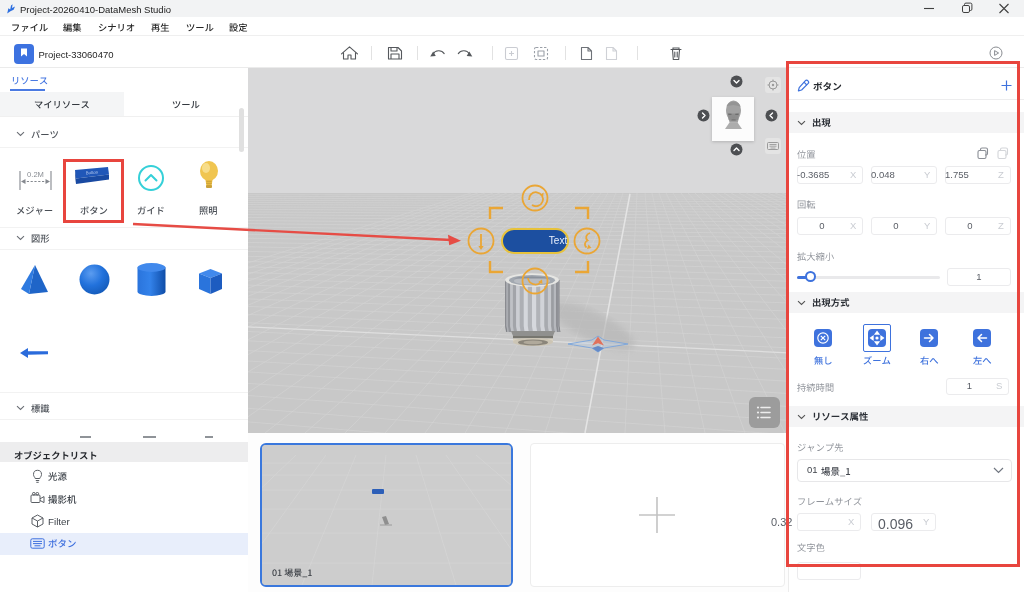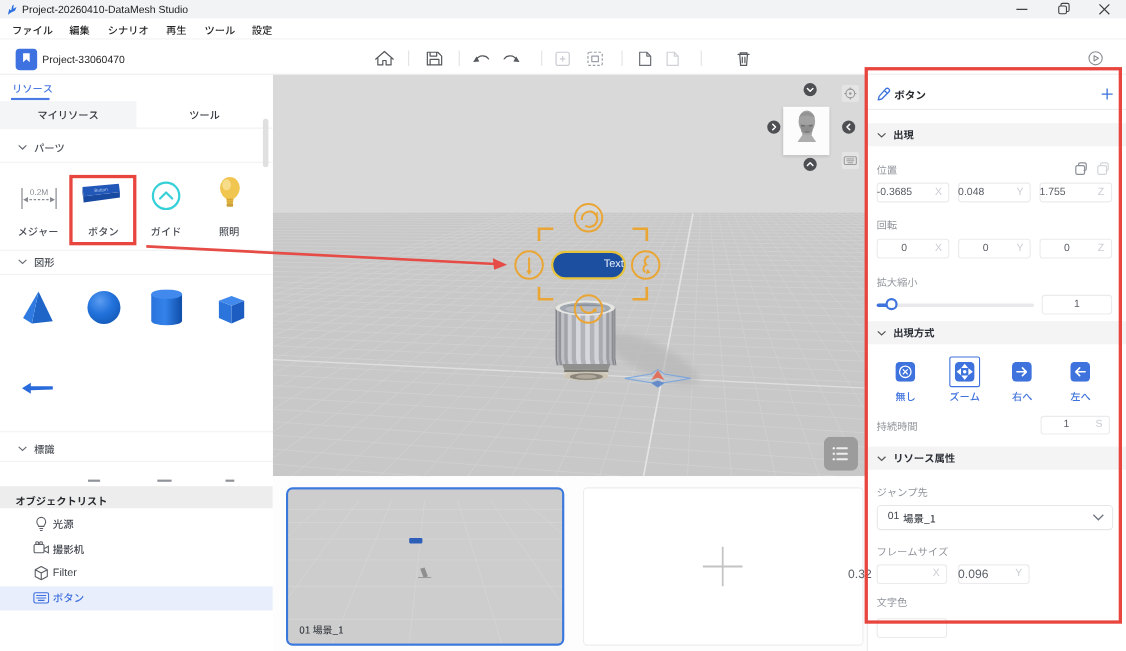--- a/index.html
+++ b/index.html
@@ -600,21 +600,21 @@
 <svg class="abs" style="left:993px;top:467px" width="11" height="7" viewBox="0 0 11 7">
 <path d="M1 1 l4.5 4.5 L10 1" fill="none" stroke="#707680" stroke-width="1.2"></path>
     </svg>
 <svg style="position:absolute;left:797.0px;top:495px" width="66" height="13" viewBox="0 -10 66 13">
       <path d="M8.0 -6.1Q7.9 -6.0 7.9 -5.9Q7.8 -5.8 7.8 -5.7Q7.7 -5.3 7.6 -4.9Q7.5 -4.4 7.3 -3.9Q7.2 -3.5 6.9 -3.0Q6.7 -2.6 6.4 -2.2Q6.0 -1.7 5.5 -1.2Q5.0 -0.8 4.3 -0.4Q3.6 -0.0 2.8 0.2L2.1 -0.4Q3.0 -0.7 3.7 -1.0Q4.4 -1.3 4.9 -1.8Q5.4 -2.2 5.8 -2.7Q6.1 -3.1 6.3 -3.6Q6.6 -4.2 6.8 -4.7Q6.9 -5.3 7.0 -5.7Q6.8 -5.7 6.5 -5.7Q6.1 -5.7 5.6 -5.7Q5.1 -5.7 4.6 -5.7Q4.1 -5.7 3.6 -5.7Q3.1 -5.7 2.7 -5.7Q2.4 -5.7 2.2 -5.7Q1.9 -5.7 1.7 -5.7Q1.5 -5.7 1.3 -5.7V-6.5Q1.4 -6.5 1.6 -6.5Q1.7 -6.5 1.9 -6.5Q2.1 -6.4 2.2 -6.4Q2.3 -6.4 2.6 -6.4Q2.9 -6.4 3.3 -6.4Q3.7 -6.4 4.2 -6.4Q4.6 -6.4 5.0 -6.4Q5.5 -6.4 5.9 -6.4Q6.3 -6.4 6.5 -6.4Q6.8 -6.4 6.9 -6.4Q7.0 -6.4 7.1 -6.5Q7.3 -6.5 7.4 -6.5Z M11.3 -0.2Q11.4 -0.4 11.4 -0.5Q11.4 -0.6 11.4 -0.7Q11.4 -0.8 11.4 -1.2Q11.4 -1.6 11.4 -2.1Q11.4 -2.7 11.4 -3.2Q11.4 -3.8 11.4 -4.4Q11.4 -4.9 11.4 -5.4Q11.4 -5.8 11.4 -6.0Q11.4 -6.1 11.4 -6.3Q11.4 -6.5 11.4 -6.6Q11.3 -6.8 11.3 -6.9H12.2Q12.2 -6.7 12.2 -6.5Q12.2 -6.2 12.2 -6.0Q12.2 -5.8 12.2 -5.5Q12.2 -5.1 12.2 -4.7Q12.2 -4.2 12.2 -3.7Q12.2 -3.2 12.2 -2.7Q12.2 -2.3 12.2 -1.8Q12.2 -1.4 12.2 -1.1Q12.2 -0.9 12.2 -0.7Q12.8 -0.9 13.6 -1.2Q14.3 -1.5 15.0 -1.9Q15.6 -2.4 16.2 -2.9Q16.8 -3.4 17.3 -3.9L17.7 -3.3Q16.8 -2.1 15.4 -1.3Q14.0 -0.5 12.2 0.0Q12.2 0.0 12.1 0.0Q12.0 0.1 11.9 0.1Z M19.5 -4.0Q19.6 -4.0 19.8 -4.0Q20.0 -3.9 20.3 -3.9Q20.5 -3.9 20.8 -3.9Q20.9 -3.9 21.3 -3.9Q21.6 -3.9 22.0 -3.9Q22.4 -3.9 22.9 -3.9Q23.3 -3.9 23.8 -3.9Q24.3 -3.9 24.7 -3.9Q25.1 -3.9 25.4 -3.9Q25.7 -3.9 25.9 -3.9Q26.2 -3.9 26.5 -3.9Q26.7 -4.0 26.9 -4.0V-3.1Q26.8 -3.1 26.5 -3.1Q26.2 -3.1 25.9 -3.1Q25.7 -3.1 25.4 -3.1Q25.1 -3.1 24.7 -3.1Q24.3 -3.1 23.8 -3.1Q23.3 -3.1 22.9 -3.1Q22.4 -3.1 22.0 -3.1Q21.6 -3.1 21.3 -3.1Q20.9 -3.1 20.8 -3.1Q20.4 -3.1 20.1 -3.1Q19.7 -3.1 19.5 -3.1Z M32.7 -6.9Q32.6 -6.7 32.6 -6.5Q32.5 -6.3 32.4 -6.0Q32.3 -5.8 32.2 -5.4Q32.0 -5.0 31.9 -4.5Q31.7 -3.9 31.5 -3.4Q31.4 -2.9 31.2 -2.3Q31.0 -1.8 30.9 -1.4Q30.7 -1.0 30.6 -0.8L29.8 -0.8Q29.9 -1.0 30.0 -1.5Q30.2 -1.9 30.4 -2.4Q30.6 -2.9 30.8 -3.5Q30.9 -4.1 31.1 -4.6Q31.3 -5.1 31.4 -5.5Q31.5 -5.9 31.6 -6.2Q31.7 -6.5 31.7 -6.7Q31.8 -6.9 31.8 -7.1ZM34.5 -3.8Q34.7 -3.4 35.0 -2.9Q35.3 -2.4 35.6 -1.9Q35.9 -1.3 36.1 -0.8Q36.4 -0.3 36.5 -0.0L35.8 0.3Q35.6 -0.0 35.4 -0.5Q35.2 -1.0 34.9 -1.6Q34.6 -2.1 34.3 -2.6Q34.0 -3.1 33.8 -3.5ZM29.4 -1.0Q29.7 -1.0 30.2 -1.0Q30.7 -1.1 31.3 -1.1Q31.8 -1.2 32.4 -1.3Q33.0 -1.3 33.5 -1.4Q34.1 -1.4 34.5 -1.5Q35.0 -1.6 35.3 -1.6L35.5 -0.9Q35.2 -0.8 34.7 -0.8Q34.2 -0.7 33.6 -0.7Q33.1 -0.6 32.5 -0.5Q31.9 -0.5 31.3 -0.4Q30.7 -0.3 30.3 -0.3Q29.8 -0.2 29.4 -0.2Q29.3 -0.2 29.1 -0.2Q28.9 -0.1 28.7 -0.1L28.5 -1.0Q28.7 -1.0 29.0 -1.0Q29.2 -1.0 29.4 -1.0Z M43.8 -4.2Q43.8 -3.3 43.7 -2.6Q43.6 -1.9 43.3 -1.3Q43.0 -0.7 42.5 -0.3Q42.0 0.0 41.2 0.4L40.6 -0.1Q41.2 -0.4 41.7 -0.7Q42.2 -1.0 42.5 -1.4Q42.8 -1.9 42.9 -2.5Q43.1 -3.2 43.1 -4.2V-6.4Q43.1 -6.7 43.1 -6.9Q43.1 -7.1 43.1 -7.2H43.9Q43.9 -7.1 43.9 -6.9Q43.8 -6.7 43.8 -6.4ZM40.5 -7.1Q40.5 -7.1 40.5 -6.9Q40.5 -6.7 40.5 -6.5V-3.0Q40.5 -2.9 40.5 -2.7Q40.5 -2.5 40.5 -2.4Q40.5 -2.2 40.5 -2.2H39.7Q39.7 -2.2 39.7 -2.4Q39.7 -2.5 39.7 -2.7Q39.7 -2.9 39.7 -3.0V-6.5Q39.7 -6.6 39.7 -6.8Q39.7 -7.0 39.7 -7.1ZM37.8 -5.3Q37.8 -5.3 38.0 -5.3Q38.1 -5.3 38.3 -5.3Q38.5 -5.3 38.7 -5.3H44.9Q45.2 -5.3 45.4 -5.3Q45.6 -5.3 45.7 -5.3V-4.5Q45.6 -4.5 45.4 -4.5Q45.2 -4.5 44.9 -4.5H38.7Q38.5 -4.5 38.3 -4.5Q38.1 -4.5 38.0 -4.5Q37.8 -4.5 37.8 -4.5Z M47.3 -3.3Q48.5 -3.6 49.5 -4.1Q50.5 -4.6 51.3 -5.0Q51.8 -5.3 52.3 -5.7Q52.7 -6.1 53.1 -6.5Q53.5 -6.8 53.9 -7.2L54.5 -6.7Q54.1 -6.2 53.6 -5.8Q53.2 -5.4 52.7 -5.1Q52.2 -4.7 51.6 -4.4Q51.1 -4.0 50.5 -3.7Q49.8 -3.4 49.1 -3.1Q48.4 -2.8 47.6 -2.6ZM51.2 -4.7 52.0 -4.9V-0.7Q52.0 -0.5 52.0 -0.3Q52.0 -0.1 52.0 0.0Q52.0 0.1 52.0 0.2H51.1Q51.1 0.1 51.1 0.0Q51.1 -0.1 51.2 -0.3Q51.2 -0.5 51.2 -0.7Z M62.8 -7.5Q62.9 -7.4 63.0 -7.1Q63.2 -6.9 63.3 -6.7Q63.5 -6.4 63.5 -6.2L63.0 -6.0Q62.9 -6.3 62.7 -6.7Q62.5 -7.0 62.3 -7.3ZM63.8 -7.8Q64.0 -7.7 64.1 -7.4Q64.3 -7.2 64.4 -7.0Q64.5 -6.8 64.6 -6.6L64.1 -6.4Q64.0 -6.7 63.8 -7.0Q63.6 -7.4 63.4 -7.6ZM63.0 -6.0Q63.0 -5.9 62.9 -5.8Q62.8 -5.7 62.8 -5.6Q62.6 -5.1 62.3 -4.6Q62.0 -4.0 61.7 -3.5Q61.3 -3.0 60.9 -2.5Q60.4 -1.9 59.8 -1.4Q59.2 -0.9 58.5 -0.4Q57.8 0.0 57.1 0.3L56.5 -0.2Q57.2 -0.5 57.9 -0.9Q58.6 -1.4 59.2 -1.9Q59.8 -2.4 60.3 -3.0Q60.6 -3.3 61.0 -3.8Q61.3 -4.2 61.5 -4.7Q61.8 -5.2 61.9 -5.6Q61.8 -5.6 61.5 -5.6Q61.2 -5.6 60.9 -5.6Q60.5 -5.6 60.1 -5.6Q59.6 -5.6 59.3 -5.6Q58.9 -5.6 58.6 -5.6Q58.3 -5.6 58.2 -5.6Q58.1 -5.6 57.9 -5.5Q57.7 -5.5 57.5 -5.5Q57.4 -5.5 57.3 -5.5V-6.3Q57.4 -6.3 57.5 -6.3Q57.7 -6.3 57.9 -6.3Q58.1 -6.3 58.2 -6.3Q58.3 -6.3 58.6 -6.3Q58.9 -6.3 59.3 -6.3Q59.6 -6.3 60.0 -6.3Q60.5 -6.3 60.8 -6.3Q61.2 -6.3 61.5 -6.3Q61.7 -6.3 61.8 -6.3Q62.1 -6.3 62.2 -6.3Q62.4 -6.3 62.5 -6.4ZM61.0 -3.0Q61.4 -2.7 61.8 -2.3Q62.2 -1.9 62.6 -1.5Q63.0 -1.1 63.3 -0.8Q63.7 -0.4 63.9 -0.1L63.3 0.4Q62.9 -0.0 62.5 -0.5Q62.0 -1.0 61.5 -1.5Q61.0 -2.0 60.5 -2.5Z" fill="#8e9299"></path>
     </svg>
 <div class="abs" style="left:797px;top:513px;width:64px;height:18px;background:#fff;border:1px solid #ebebed;border-radius:3px"></div>
     <div class="lat" style="left:771px;top:515.5px;width:48px;text-align:left;font-size:11px;color:#5a5e66">0.32</div>
     <div class="lat" style="left:848px;top:515.5px;font-size:9.5px;color:#c9ccd2">X</div>
 <div class="abs" style="left:871px;top:513px;width:65px;height:18px;background:#fff;border:1px solid #ebebed;border-radius:3px"></div>
-    <div class="lat" style="left:871px;top:515.5px;width:49px;font-size:11px;color:#5a5e66">0.096</div>
+    <div class="lat" style="left:871px;top:515.5px;width:49px;text-align:center;font-size:14px;color:#5a5e66">0.096</div>
     <div class="lat" style="left:923px;top:515.5px;font-size:9.5px;color:#c9ccd2">Y</div>
 <svg style="position:absolute;left:797.0px;top:541px" width="29" height="13" viewBox="0 -10 29 13">
       <path d="M6.7 -5.8 7.4 -5.6Q6.8 -3.9 5.9 -2.7Q5.0 -1.4 3.7 -0.6Q2.5 0.2 0.8 0.7Q0.7 0.6 0.6 0.5Q0.6 0.4 0.5 0.2Q0.4 0.1 0.3 0.0Q2.0 -0.3 3.2 -1.1Q4.4 -1.9 5.3 -3.1Q6.2 -4.2 6.7 -5.8ZM2.5 -5.8Q3.0 -4.3 3.8 -3.1Q4.7 -1.9 6.0 -1.1Q7.2 -0.3 8.9 0.0Q8.8 0.1 8.7 0.2Q8.6 0.3 8.6 0.5Q8.5 0.6 8.4 0.7Q6.7 0.2 5.4 -0.5Q4.1 -1.4 3.2 -2.7Q2.4 -3.9 1.8 -5.6ZM0.4 -6.2H8.8V-5.5H0.4ZM4.2 -7.8H4.9V-5.8H4.2Z M11.4 -5.1H15.9V-4.4H11.4ZM9.9 -2.7H17.9V-2.1H9.9ZM13.5 -3.4H14.3V-0.1Q14.3 0.1 14.2 0.3Q14.1 0.5 13.8 0.6Q13.6 0.6 13.2 0.7Q12.8 0.7 12.2 0.7Q12.2 0.6 12.2 0.5Q12.1 0.3 12.0 0.2Q12.0 0.1 11.9 0.0Q12.2 0.0 12.5 0.0Q12.8 0.0 13.0 0.0Q13.2 0.0 13.3 0.0Q13.5 0.0 13.5 -0.0Q13.5 -0.0 13.5 -0.1ZM15.7 -5.1H15.9L16.0 -5.1L16.5 -4.8Q16.2 -4.4 15.8 -4.1Q15.4 -3.7 14.9 -3.4Q14.5 -3.1 14.1 -2.9Q14.0 -3.0 13.9 -3.1Q13.8 -3.3 13.7 -3.3Q14.1 -3.5 14.4 -3.8Q14.8 -4.1 15.1 -4.4Q15.5 -4.7 15.7 -4.9ZM13.5 -7.8H14.3V-6.3H13.5ZM10.0 -6.8H17.8V-4.6H17.1V-6.1H10.7V-4.6H10.0Z M20.4 -3.1H26.2V-2.5H20.4ZM22.9 -5.2H23.6V-2.8H22.9ZM20.4 -5.5H26.7V-2.1H26.0V-4.8H20.4ZM20.0 -5.5H20.7V-0.7Q20.7 -0.4 20.8 -0.2Q20.9 -0.1 21.2 -0.0Q21.4 -0.0 21.9 -0.0Q22.1 -0.0 22.3 -0.0Q22.6 -0.0 23.0 -0.0Q23.3 -0.0 23.7 -0.0Q24.1 -0.0 24.5 -0.0Q24.9 -0.0 25.1 -0.0Q25.4 -0.0 25.6 -0.0Q26.0 -0.0 26.3 -0.1Q26.5 -0.2 26.6 -0.5Q26.7 -0.8 26.8 -1.3Q26.9 -1.3 27.1 -1.2Q27.3 -1.1 27.4 -1.1Q27.4 -0.4 27.2 -0.0Q27.0 0.3 26.7 0.4Q26.3 0.6 25.6 0.6Q25.5 0.6 25.2 0.6Q25.0 0.6 24.6 0.6Q24.2 0.6 23.8 0.6Q23.4 0.6 23.0 0.6Q22.6 0.6 22.3 0.6Q22.1 0.6 22.0 0.6Q21.2 0.6 20.8 0.5Q20.4 0.4 20.2 0.1Q20.0 -0.1 20.0 -0.7ZM21.6 -7.1H24.5V-6.5H21.3ZM21.6 -7.8 22.4 -7.6Q22.0 -7.1 21.6 -6.5Q21.2 -5.9 20.6 -5.4Q20.1 -4.8 19.4 -4.3Q19.3 -4.4 19.2 -4.5Q19.2 -4.6 19.1 -4.7Q19.0 -4.8 18.9 -4.8Q19.5 -5.3 20.0 -5.8Q20.5 -6.3 20.9 -6.8Q21.3 -7.3 21.6 -7.8ZM24.2 -7.1H24.3L24.5 -7.2L25.0 -6.9Q24.8 -6.5 24.5 -6.1Q24.3 -5.8 24.1 -5.4Q23.8 -5.1 23.6 -4.9Q23.5 -4.9 23.4 -5.0Q23.4 -5.1 23.3 -5.2Q23.2 -5.3 23.1 -5.3Q23.3 -5.5 23.5 -5.8Q23.7 -6.1 23.9 -6.4Q24.1 -6.7 24.2 -7.0Z" fill="#8e9299"></path>
     </svg>
 <div class="abs" style="left:797px;top:562px;width:64px;height:18px;background:#fff;border:1px solid #ebebed;border-radius:3px"></div>
 <div class="abs" style="left:785.5px;top:61px;width:234px;height:506px;border:3px solid #e8453e"></div>
 <div class="abs" style="left:62.5px;top:158.5px;width:61px;height:64px;border:3px solid #e8453e"></div>
 <svg class="abs" style="left:128px;top:216px" width="340" height="32" viewBox="0 0 340 32">
 <path d="M5 8 L323 24" stroke="#e64c45" stroke-width="2.4"></path>
 <path d="M333 24.7 L320 18.7 l1.2 10.6 z" fill="#e64c45"></path>

